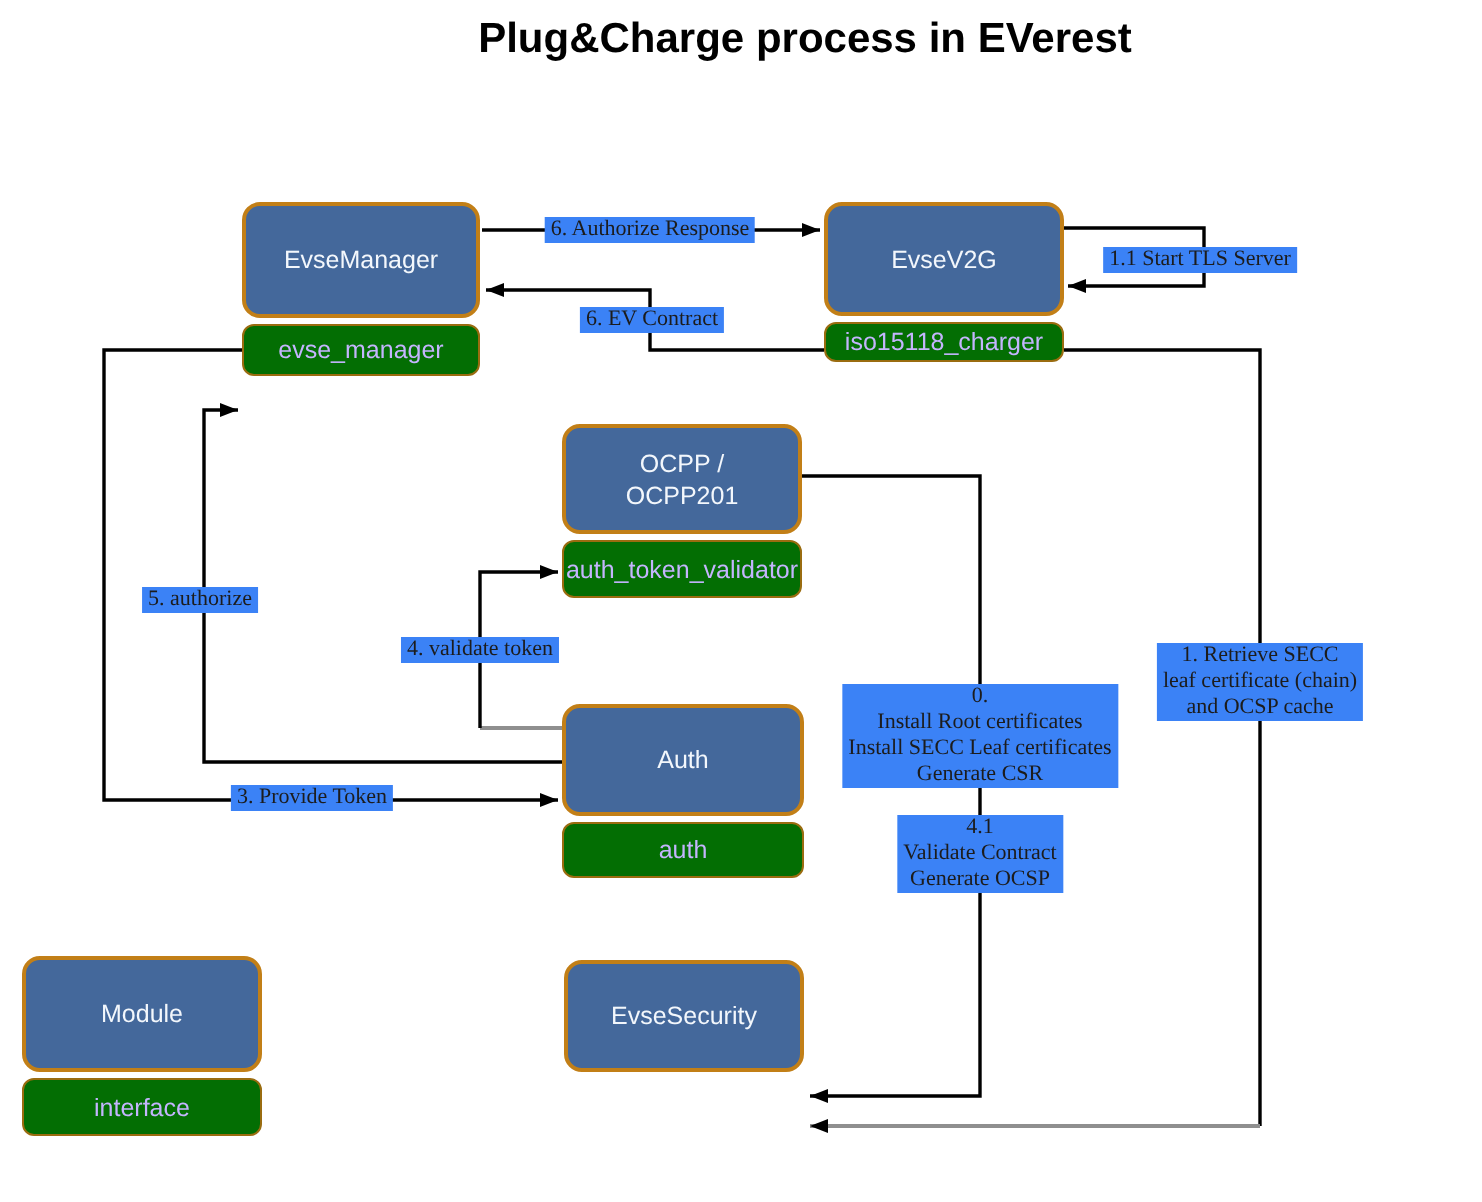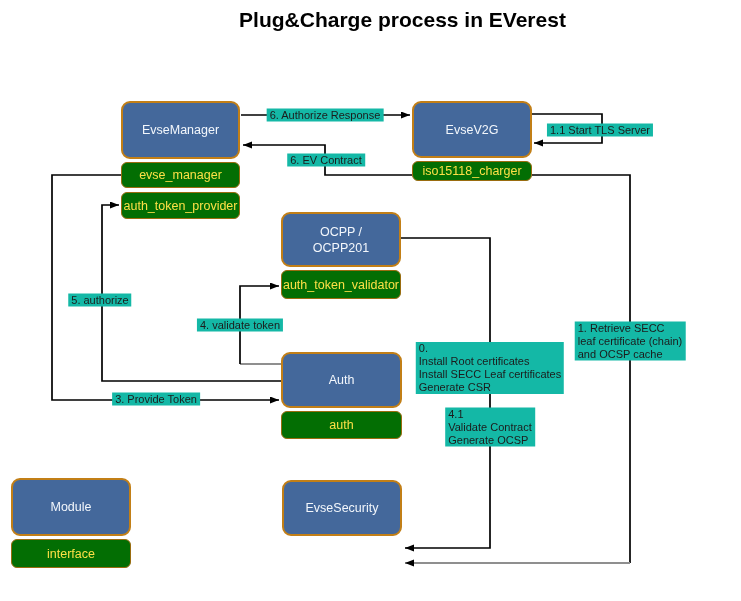--- a/index.html
+++ b/index.html
@@ -21,29 +21,29 @@
     border-radius:9px;
     color:#f3f7fc; font-size:12.5px;
     display:flex; align-items:center; justify-content:center;
     text-align:center; white-space:pre-line; line-height:16px;
   }
   .iface {
     position:absolute; box-sizing:border-box;
     background:var(--interface-fill, #036e03);
     border:1px solid var(--interface-border, #9a6c10);
     border-radius:6px;
-    color:#fde047; font-size:12.5px;
+    color:#c4b5fd; font-size:12.5px;
     display:flex; align-items:center; justify-content:center;
     text-align:center;
   }
   .elabel {
     position:absolute; transform:translate(-50%,-50%);
-    background:#14b8a6; color:#1c1c1c;
-    font-size:11px; line-height:13px; 
-    white-space:pre-line; padding:0 3px;
+    background:#3b82f6; color:#1c1c1c;
+    font-size:11px; line-height:13px; text-align:center;
+    white-space:pre-line; padding:0 3px;font-family:Liberation Serif, serif;
   }
 </style>
 </head>
 <body>
 
 <div class="canvas">
 
   <div class="title">Plug&amp;Charge process in EVerest</div>
 
   <svg class="edges">
@@ -80,21 +80,20 @@
 OCPP201</div>
 
   <div class="module" style="left:281px;top:352px;width:121px;height:56px">Auth</div>
 
   <div class="module" style="left:11px;top:478px;width:120px;height:58px">Module</div>
 
   <div class="module" style="left:282px;top:480px;width:120px;height:56px">EvseSecurity</div>
 
   <div class="iface" style="left:121px;top:162px;width:119px;height:26px">evse_manager</div>
 
-  <div class="iface" style="left:121px;top:192px;width:119px;height:27px">auth_token_provider</div>
 
   <div class="iface" style="left:412px;top:161px;width:120px;height:20px">iso15118_charger</div>
 
   <div class="iface" style="left:281px;top:270px;width:120px;height:29px">auth_token_validator</div>
 
   <div class="iface" style="left:281px;top:411px;width:121px;height:28px">auth</div>
 
 
   <div class="iface" style="left:11px;top:539px;width:120px;height:29px">interface</div>
 

